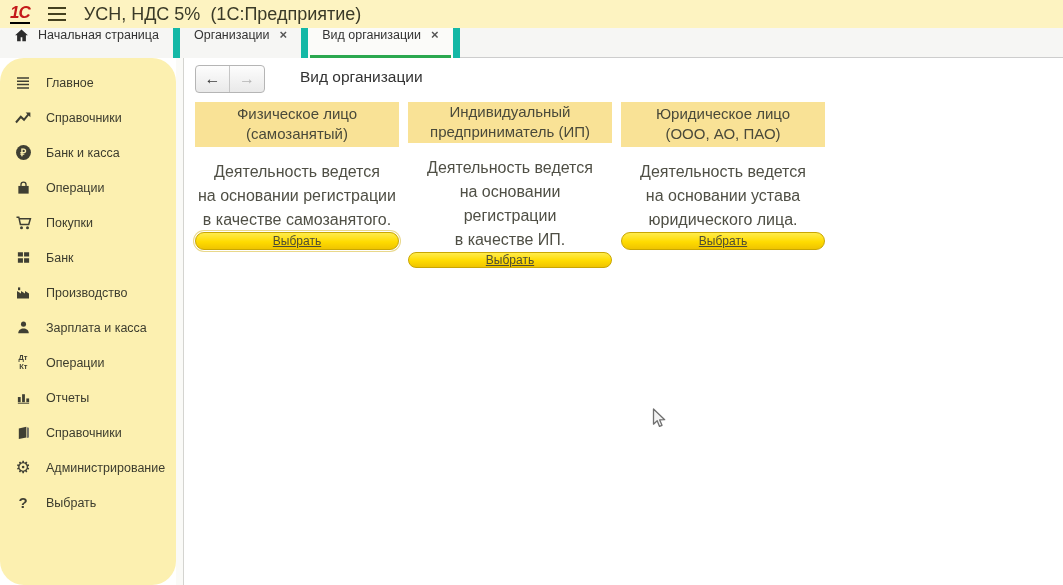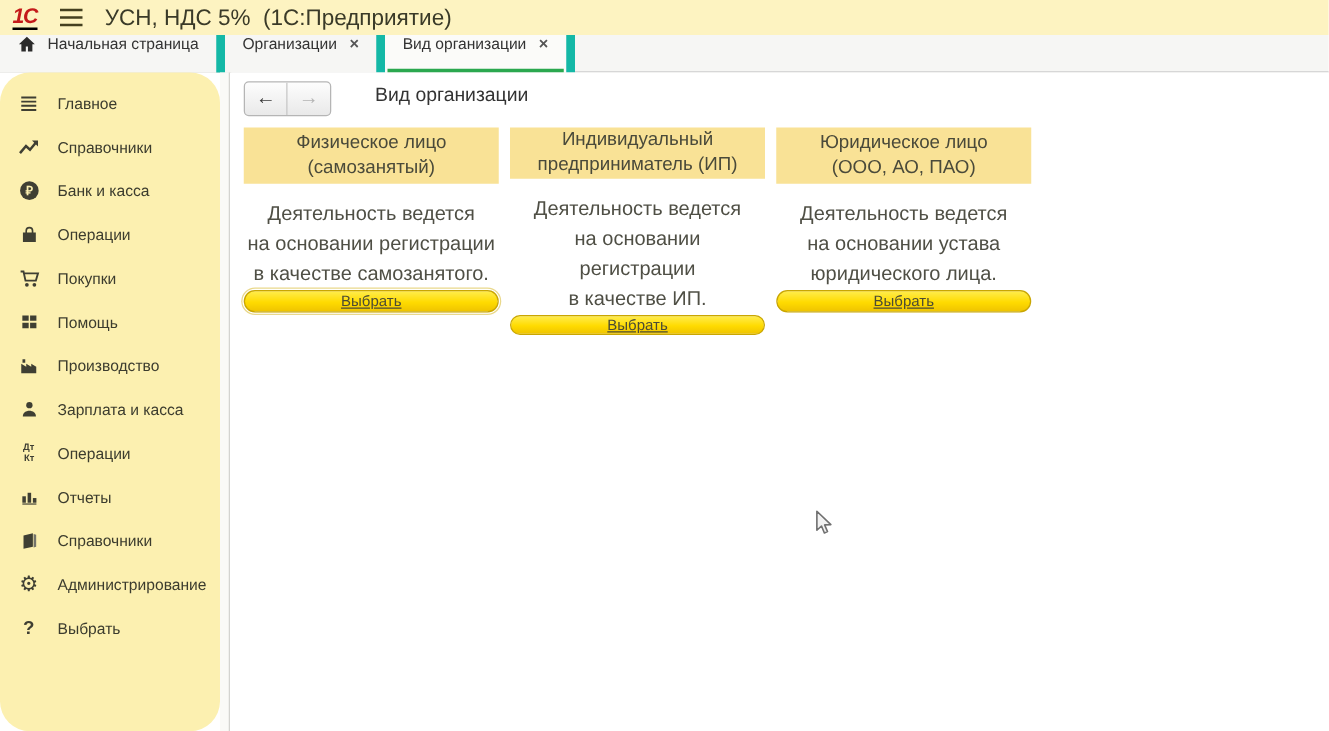--- a/index.html
+++ b/index.html
@@ -164,21 +164,21 @@
       </span>
       <span class="side-label">Покупки</span>
     </div>
 
     <div class="side-item">
       <span class="side-ico">
         <svg width="15" height="15" viewBox="0 0 16 16">
           <path d="M2 2.5h5.4V7H2zM8.6 2.5H14V7H8.6zM2 8.7h5.4v4.8H2zM8.6 8.7H14v4.8H8.6z" fill="#3f3f33"></path>
         </svg>
       </span>
-      <span class="side-label">Помощь</span>
+      <span class="side-label">Банк</span>
     </div>
 
     <div class="side-item">
       <span class="side-ico">
         <svg width="16" height="16" viewBox="0 0 16 16">
           <path d="M2 13.5V6l4 2.4V6l4 2.4V6l4 2.4v5.1z" fill="#3f3f33"></path>
           <path d="M3 5.2V2.4h2.2v2.8z" fill="#3f3f33"></path>
         </svg>
       </span>
       <span class="side-label">Производство</span>

